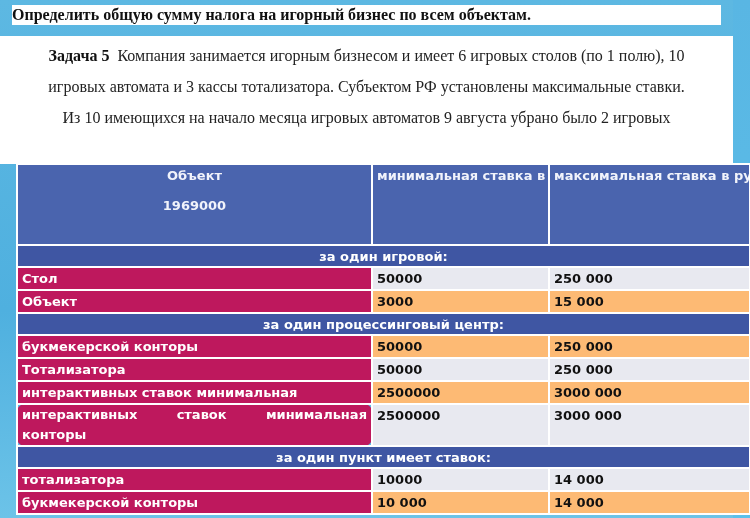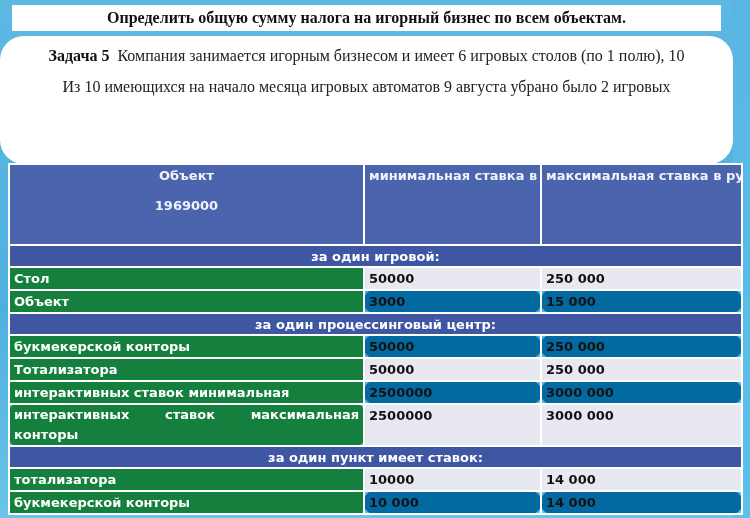--- a/index.html
+++ b/index.html
@@ -6,69 +6,70 @@
   body {
     width:750px; height:518px; overflow:hidden; position:relative;
     background: linear-gradient(180deg,#5db8e2 0%, #4fb0df 60%, #6cc3e8 100%);
     font-family: "Liberation Sans", sans-serif;
   }
   .strip-right {
     position:absolute; left:733px; top:0; width:17px; height:518px;
     background: linear-gradient(180deg,#59b6e3,#5cc0ea);
   }
   .title-box {
-    position:absolute; left:12px; top:5px; width:709px; height:26px;
-    background:#fff; display:flex; align-items:center; justify-content:center;
+    position:absolute; left:12px; top:5px; width:709px; height:20px;
+    background:#fff; display:flex; align-items:center; 
     font-family:"Liberation Serif", serif; font-weight:bold; font-size:16px; color:#111;
   }
   .task-box {
     position:absolute; left:0; top:36px; width:733px; height:128px;
     background:#fff;
     font-family:"Liberation Serif", serif; font-size:16px; color:#222;
     text-align:center; line-height:31px;
-    padding-top:4px; box-sizing:border-box;border-radius:24px;
+    padding-top:4px; box-sizing:border-box;
   }
   .task-box b { font-weight:bold; color:#111; }
   table.rates {
-    position:absolute; left:8px; top:163px; width:733px;
+    position:absolute; left:16px; top:163px; width:733px;
     border-collapse:collapse; table-layout:fixed;
     font-family:"DejaVu Sans", sans-serif; font-weight:bold; font-size:13px;
   }
   table.rates td, table.rates th {
     border:2px solid #fff; padding:0 4px; box-sizing:border-box;
     overflow:hidden; white-space:nowrap;
   }
   .col1 { width:355px; } .col2 { width:177px; } .col3 { width:201px; }
   th.head {
     background:#4a64ae; color:#f1f3fb; height:81px; vertical-align:top;
     font-weight:bold; font-size:13px; text-align:center; line-height:22px; white-space:normal;
     padding-top:2px;
   }
   th.head .objnum { display:block; margin-top:8px; }
   td.section {
     background:#3f56a3; color:#fff; text-align:center; height:22px;
   }
-  td.label { background:#15803d; color:#fff; height:22px; text-align:left; }
+  td.label { background:#be185d; color:#fff; height:22px; text-align:left; }
   td.label.wrap { white-space:normal; line-height:20px; height:42px; vertical-align:top;border-radius:8px; }
   td.label.wrap .just { display:flex; justify-content:space-between; }
   td.val { color:#111; height:22px; vertical-align:top; line-height:21px; }
   tr.odd td.val { background:#e8e9f0; }
-  tr.even td.val { background:#0369a1;border-radius:10px; }
+  tr.even td.val { background:#fdba74; }
 </style>
 </head>
 <body>
 
 <div class="strip-right"></div>
 
 <div class="title-box">
   <span>Определить общую сумму  налога  на  игорный бизнес по всем объектам.</span>
 </div>
 
 <div class="task-box">
   <div><b>Задача 5</b>&nbsp; <span>Компания занимается игорным бизнесом и имеет 6 игровых столов (по 1 полю), 10</span></div>
+  <div>игровых автомата и 3 кассы тотализатора.  Субъектом РФ  установлены максимальные ставки.</div>
   <div>Из 10 имеющихся на начало месяца игровых автоматов 9 августа убрано было 2 игровых</div>
 </div>
 
 <table class="rates">
   <colgroup>
       <col class="col1">
       <col class="col2">
       <col class="col3">
     </colgroup>
   <tbody>
@@ -111,21 +112,21 @@
   <tr class="even">
     <td class="label">интерактивных ставок минимальная</td>
     <td class="val">2500000</td>
     <td class="val">3000 000</td>
   </tr>
   <tr class="odd">
     <td class="label wrap">
       <div class="just">
         <span>интерактивных</span>
         <span>ставок</span>
-        <span>максимальная</span>
+        <span>минимальная</span>
       </div>
       <div>конторы</div>
     </td>
     <td class="val" style="height:42px">2500000</td>
     <td class="val" style="height:42px">3000 000</td>
   </tr>
 
   <tr>
     <td class="section" colspan="3">за один пункт имеет ставок:</td>
   </tr>

